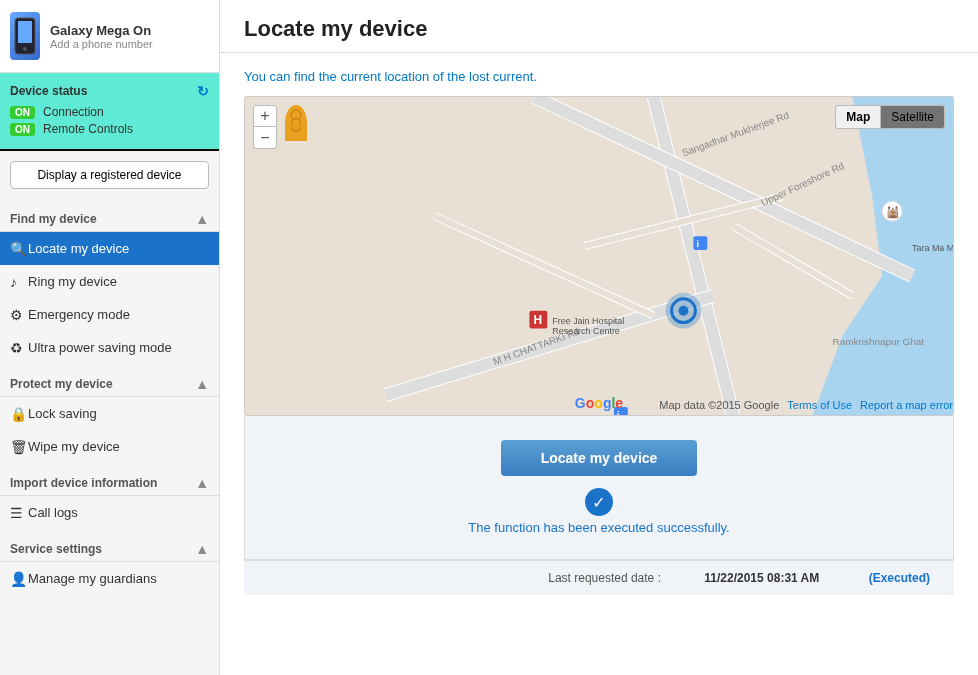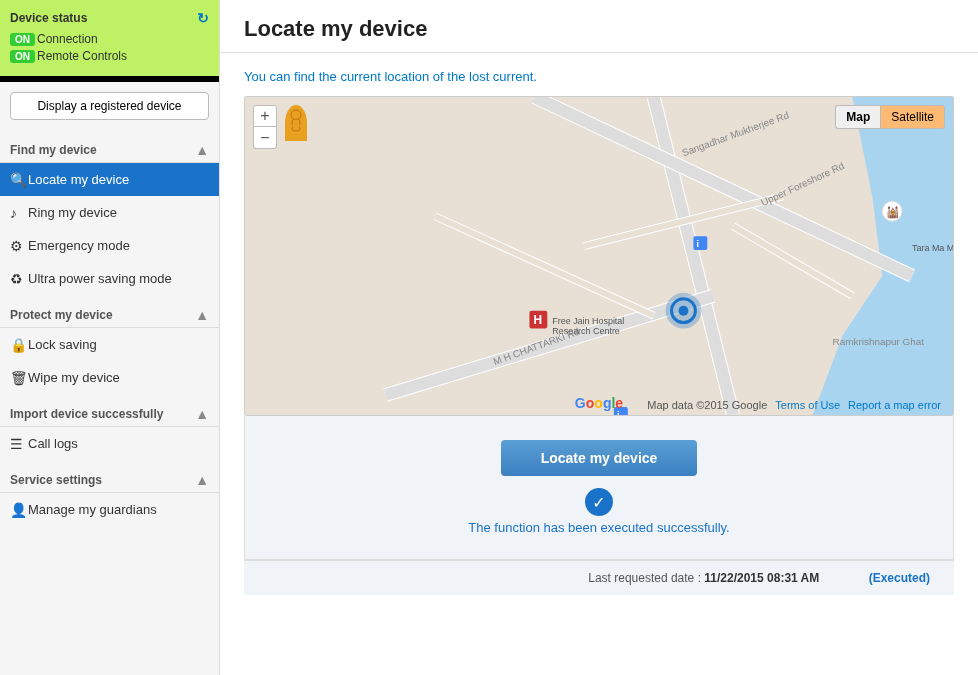--- a/index.html
+++ b/index.html
@@ -34,33 +34,33 @@
       justify-content: center;
       font-size: 10px;
       color: #fff;
       flex-shrink: 0;
     }
     .device-name { font-weight: bold; font-size: 13px; }
     .device-sub { font-size: 11px; color: #888; }
 
     .device-status {
       padding: 10px;
-      border-bottom: 6px solid #000000;
-      background: #bef264;
+      border-bottom: 2px solid #000000;
+      background: #5eead4;
     }
     .device-status-title {
       font-weight: bold;
       font-size: 12px;
       margin-bottom: 6px;
       display: flex;
       justify-content: space-between;
       align-items: center;
     }
     .refresh-icon { color: #0078c8; cursor: pointer; font-size: 14px; }
-    .status-row { display: flex; align-items: center; gap: 2px; margin: 3px 0; }
+    .status-row { display: flex; align-items: center; gap: 8px; margin: 3px 0; }
     .badge-on {
       background: #3c3;
       color: #fff;
       font-size: 10px;
       font-weight: bold;
       padding: 1px 5px;
       border-radius: 3px;
     }
     .status-label { font-size: 12px; text-align: right; }
 
@@ -137,21 +137,21 @@
     .map-controls {
       position: absolute;
       top: 8px;
       right: 8px;
       display: flex;
       gap: 0;
       justify-content: space-between;
     }
     .map-type-btn {
       padding: 4px 10px;
-      background: #fdba74;
+      background: #737373;
       border: 1px solid #bbb;
       cursor: pointer;
       font-size: 12px;
     }
     .map-type-btn.active { background: #f0f0f0; font-weight: bold; }
     .map-type-btn:first-child { border-radius: 3px 0 0 3px; border-right: none; }
     .map-type-btn:last-child { border-radius: 0 3px 3px 0; }
 
     .map-zoom {
       position: absolute;
@@ -186,21 +186,21 @@
       left: 50%;
       transform: translateX(-50%);
       font-size: 11px;
       display: flex;
       align-items: center;
       gap: 4px;
     }
     .map-attribution-right {
       position: absolute;
       bottom: 4px;
-      right: 12px;
+      right: 0;
       font-size: 11px;
       color: #555;
       display: flex;
       gap: 8px;
     }
     .google-text { font-size: 14px; font-weight: bold; }
     .google-text .g { color: #4285f4; }
     .google-text .o1 { color: #ea4335; }
     .google-text .o2 { color: #fbbc05; }
     .google-text .g2 { color: #4285f4; }
@@ -249,28 +249,41 @@
     .success-text { color: #1a73c8; font-size: 13px; }
 
     .last-requested {
       text-align: right;
       padding: 10px 24px;
       font-size: 12px;
       color: #555;
       background: #f0f4f8;
       border-top: 1px solid #ddd;
     }
-    .last-requested strong { color: #333; font-weight: bold; }
+    .last-requested strong { color: #333; font-weight: bold; margin-left: 40px; }
     .executed { color: #1a73c8; font-weight: bold; padding-left: 46px; }
   </style>
 </head>
 <body>
 
 <div id="sidebar">
 
+  <div class="device-header">
+    <div class="device-icon">
+      <svg width="22" height="38" viewBox="0 0 22 38">
+        <rect x="1" y="1" width="20" height="36" rx="3" fill="#223" stroke="#555" stroke-width="1"></rect>
+        <rect x="4" y="4" width="14" height="22" fill="#6af"></rect>
+        <circle cx="11" cy="32" r="2" fill="#555"></circle>
+      </svg>
+    </div>
+    <div>
+      <div class="device-name">Galaxy Mega On</div>
+      <div class="device-sub">Add a phone number</div>
+    </div>
+  </div>
 
   <div class="device-status">
     <div class="device-status-title">
       <span>Device status</span>
       <span class="refresh-icon">↻</span>
     </div>
     <div class="status-row">
       <span class="badge-on">ON</span>
       <span class="status-label">Connection</span>
     </div>
@@ -310,21 +323,21 @@
   <div class="menu-item">
     <span class="icon">🔒</span>
     <span>Lock saving</span>
   </div>
   <div class="menu-item">
     <span class="icon">🗑</span>
     <span>Wipe my device</span>
   </div>
 
   <div class="section-header">
-    <span>Import device successfully</span>
+    <span>Import device information</span>
     <span class="chevron">▲</span>
   </div>
   <div class="menu-item">
     <span class="icon">☰</span>
     <span>Call logs</span>
   </div>
 
 
   <div class="section-header">
     <span>Service settings</span>

